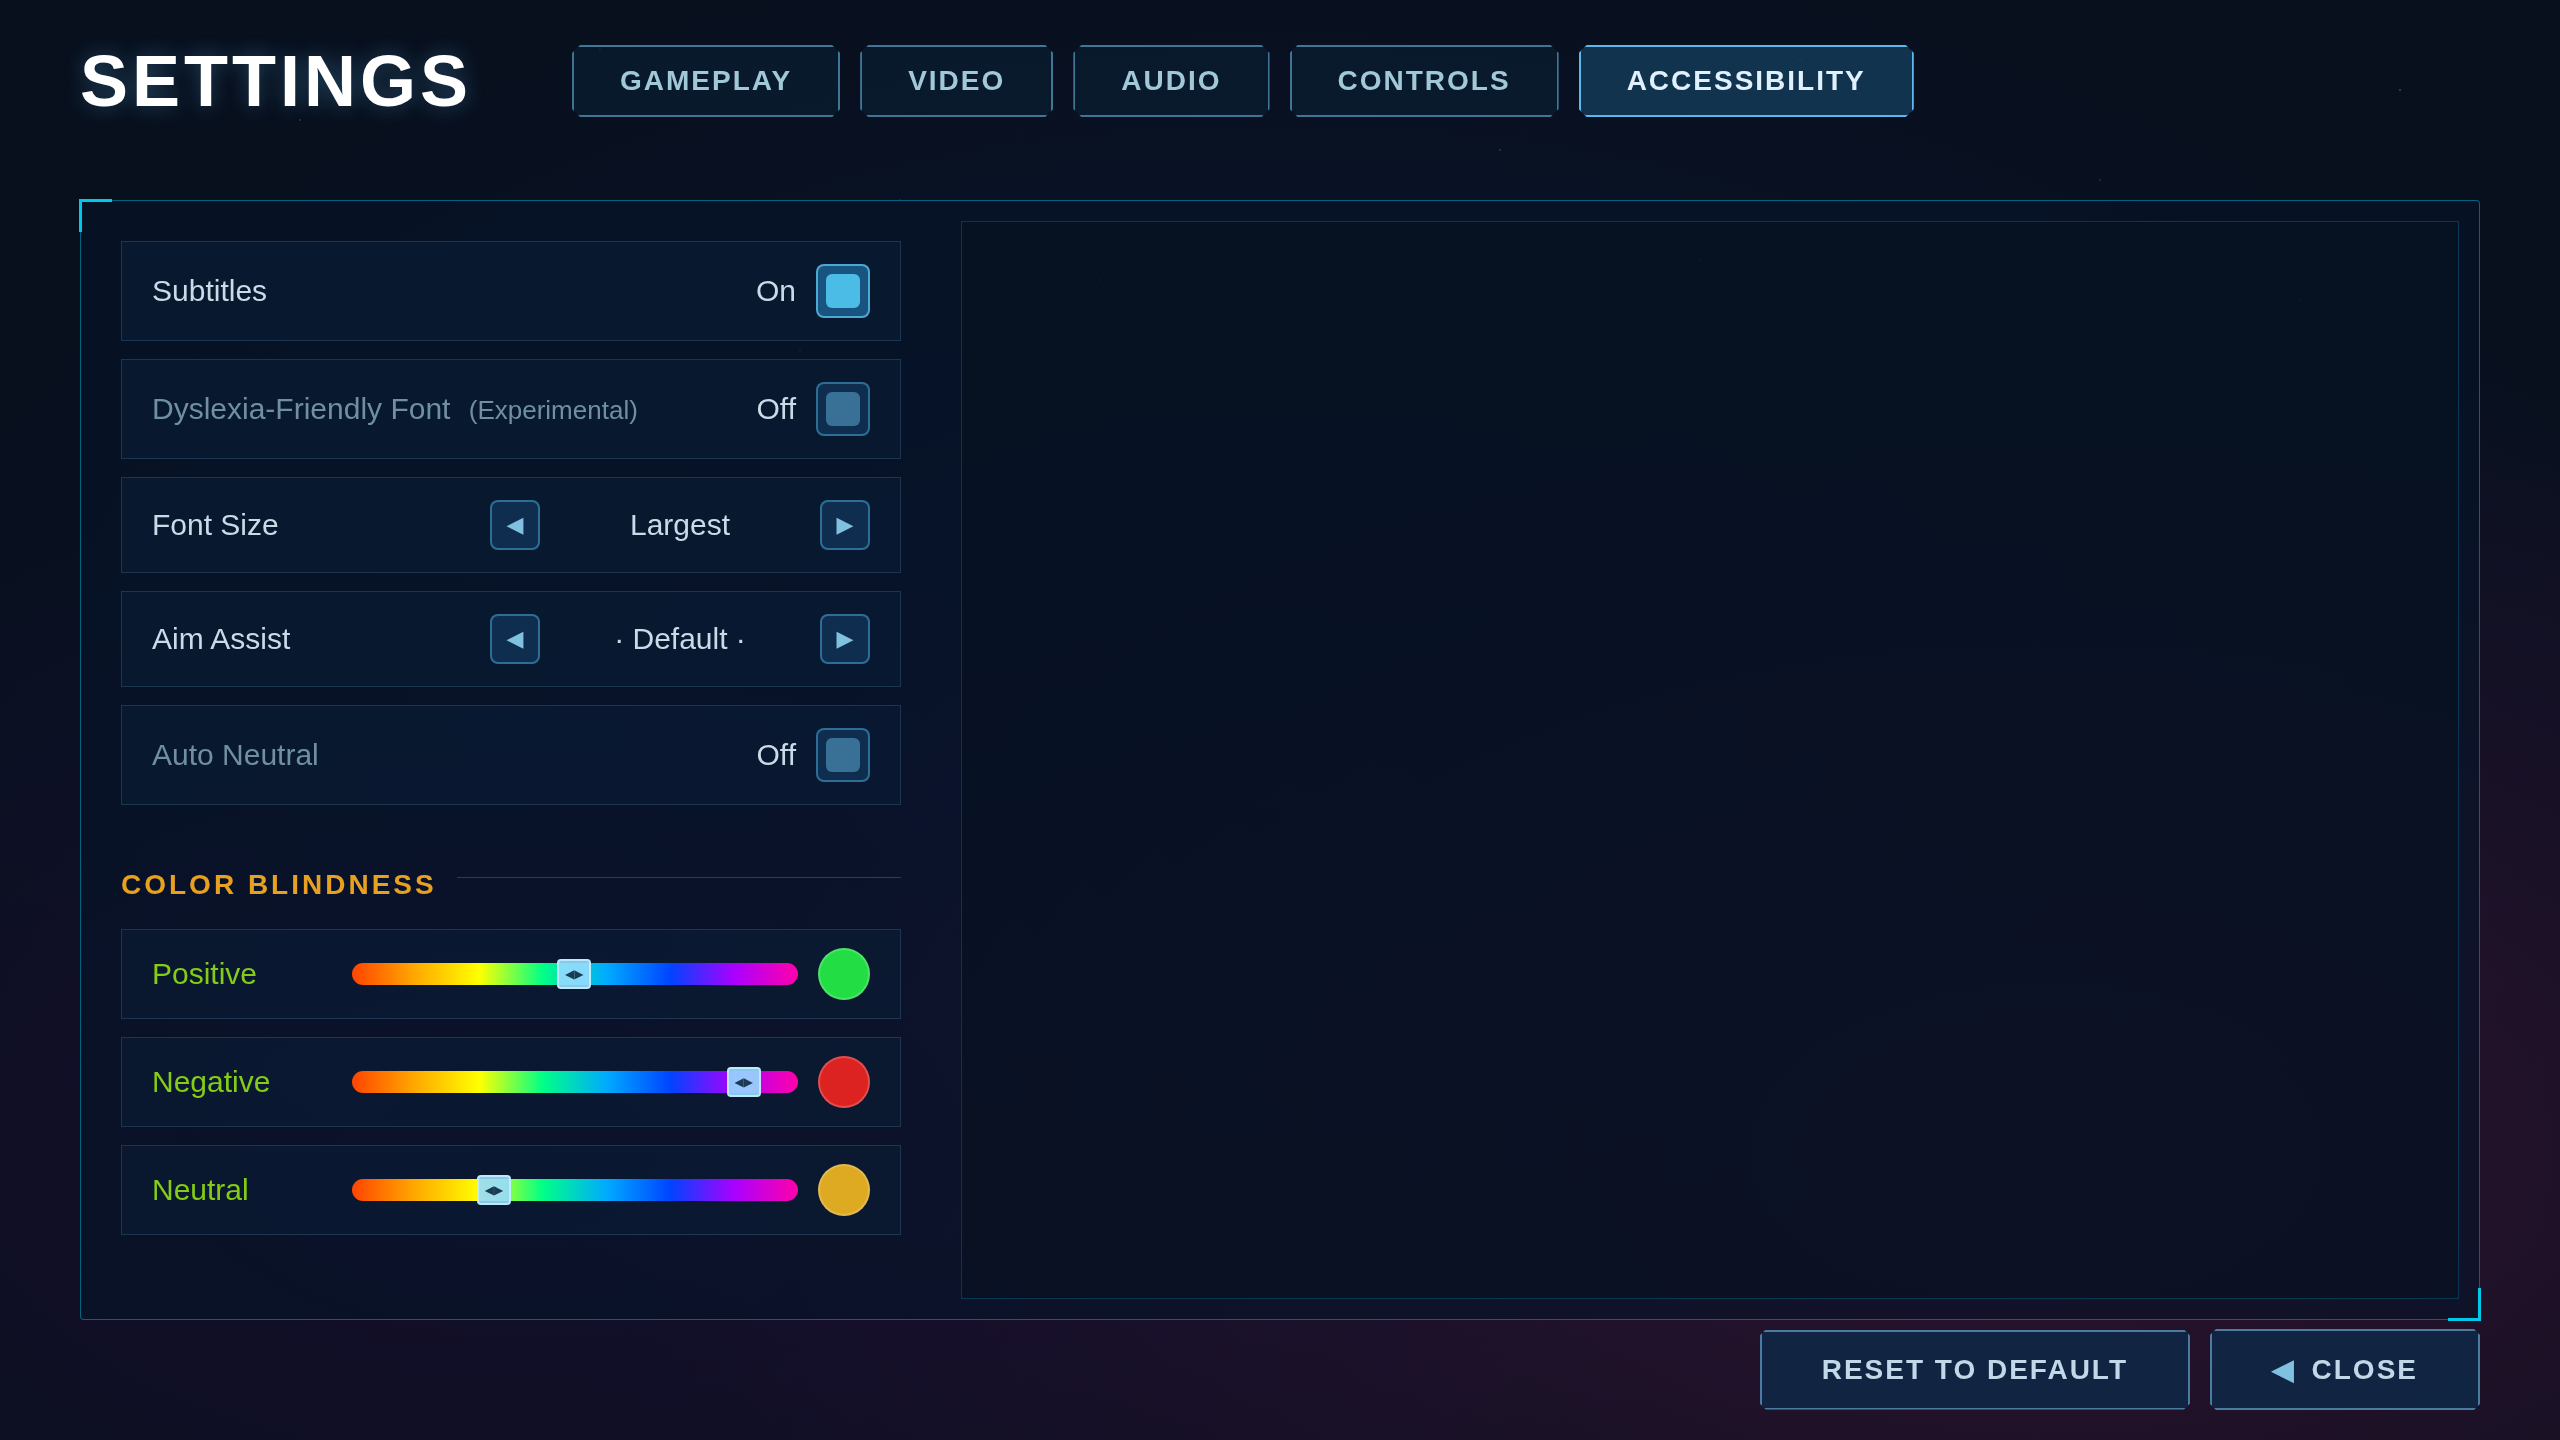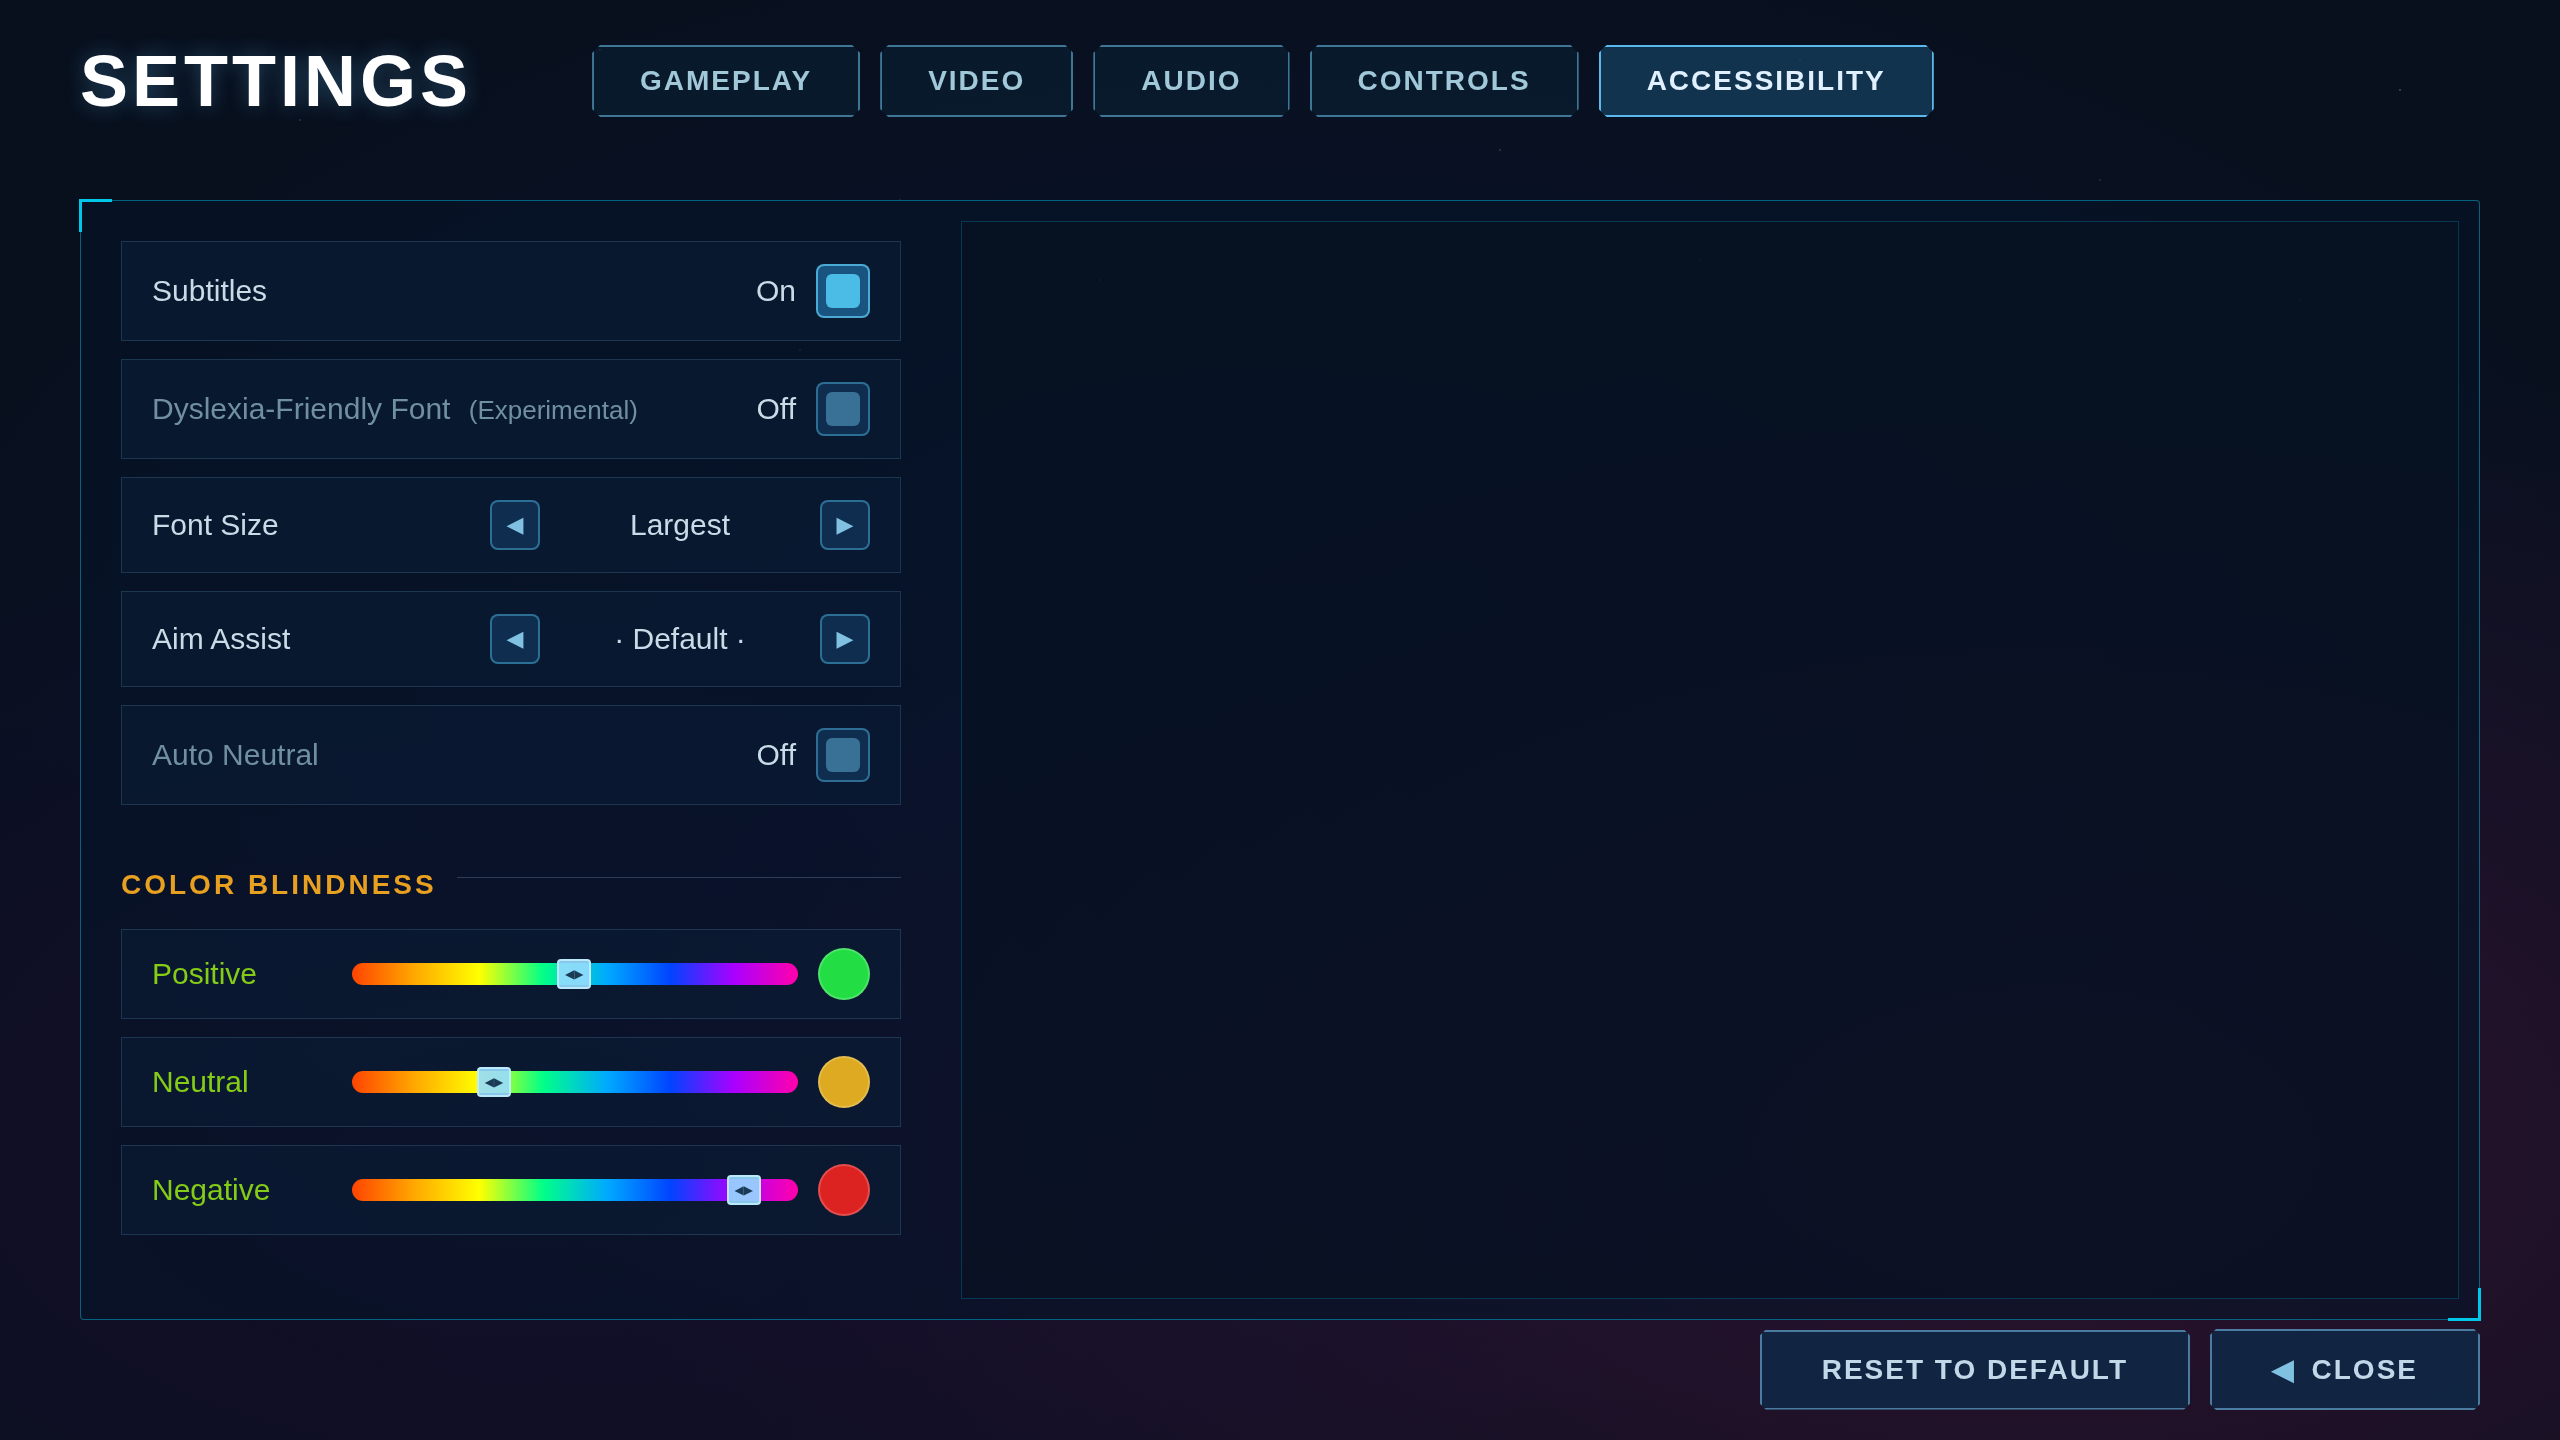--- a/index.html
+++ b/index.html
@@ -49,21 +49,21 @@
 
     
     .header {
       position: absolute;
       top: 40px;
       left: 0;
       right: 0;
       display: flex;
       align-items: center;
       padding: 0 80px;
-      gap: 80px;
+      gap: 60px;
     }
 
     .settings-title {
       font-size: 72px;
       font-weight: 900;
       color: #ffffff;
       letter-spacing: 4px;
       text-shadow: 0 0 20px rgba(100, 200, 255, 0.3);
       white-space: nowrap;
     }
@@ -471,35 +471,35 @@
     <div class="slider-row">
       <span class="slider-label">Positive</span>
       <div class="color-slider-container">
         <div class="color-slider-track positive-gradient"></div>
         <div class="slider-thumb" style="left: 46%;"></div>
       </div>
       <div class="color-dot" style="background-color: #22dd44;"></div>
     </div>
 
     <div class="slider-row">
+      <span class="slider-label">Negative</span>
+      <div class="color-slider-container">
+        <div class="color-slider-track negative-gradient"></div>
+        <div class="slider-thumb" style="left: 84%;"></div>
+      </div>
+      <div class="color-dot" style="background-color: #dd2222;"></div>
+    </div>
+
+    <div class="slider-row">
       <span class="slider-label">Neutral</span>
       <div class="color-slider-container">
         <div class="color-slider-track neutral-gradient"></div>
         <div class="slider-thumb" style="left: 28%;"></div>
       </div>
       <div class="color-dot" style="background-color: #ddaa22;"></div>
-    </div>
-
-    <div class="slider-row">
-      <span class="slider-label">Negative</span>
-      <div class="color-slider-container">
-        <div class="color-slider-track negative-gradient"></div>
-        <div class="slider-thumb" style="left: 84%;"></div>
-      </div>
-      <div class="color-dot" style="background-color: #dd2222;"></div>
     </div>
 
   </div>
 
   <div class="preview-panel"></div>
 
 </div>
 
 <div class="bottom-bar">
   <div class="bottom-btn">RESET TO DEFAULT</div>

